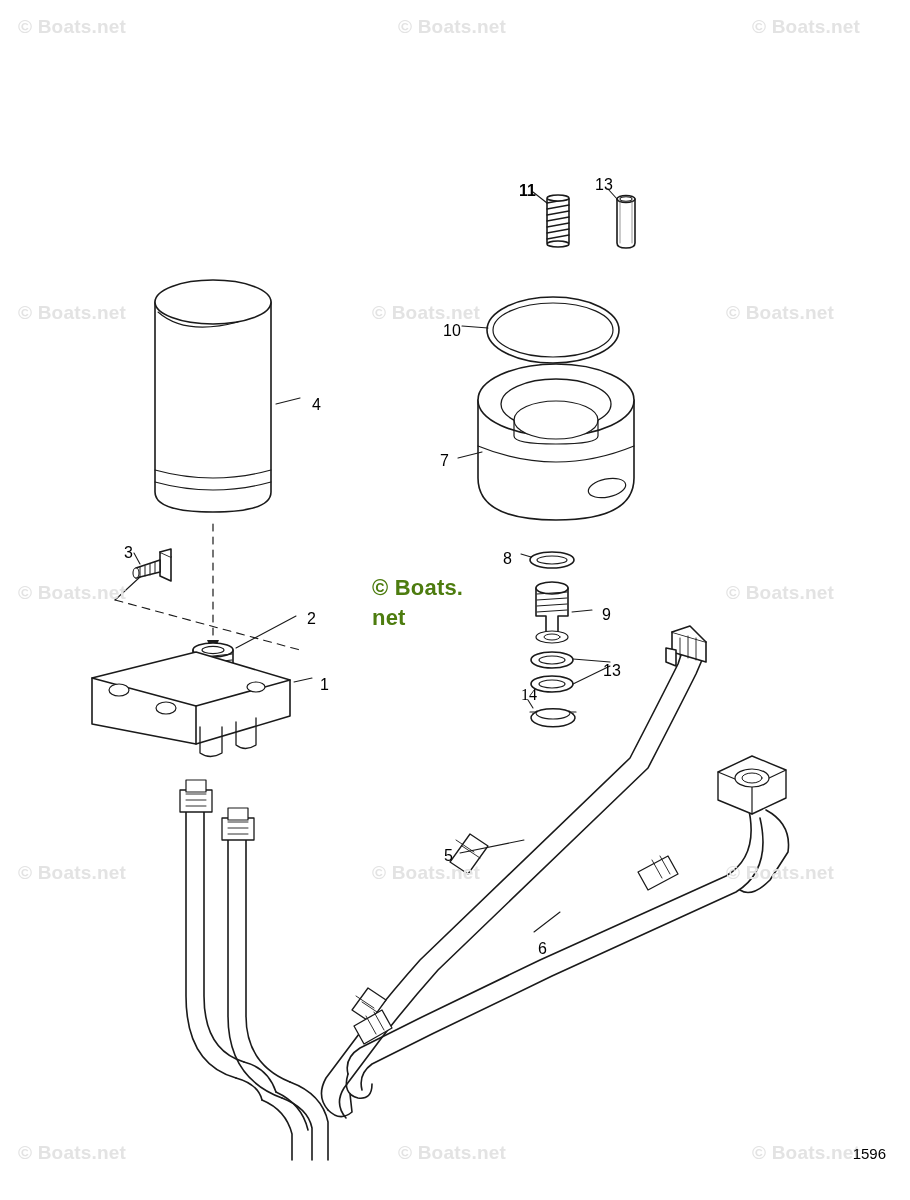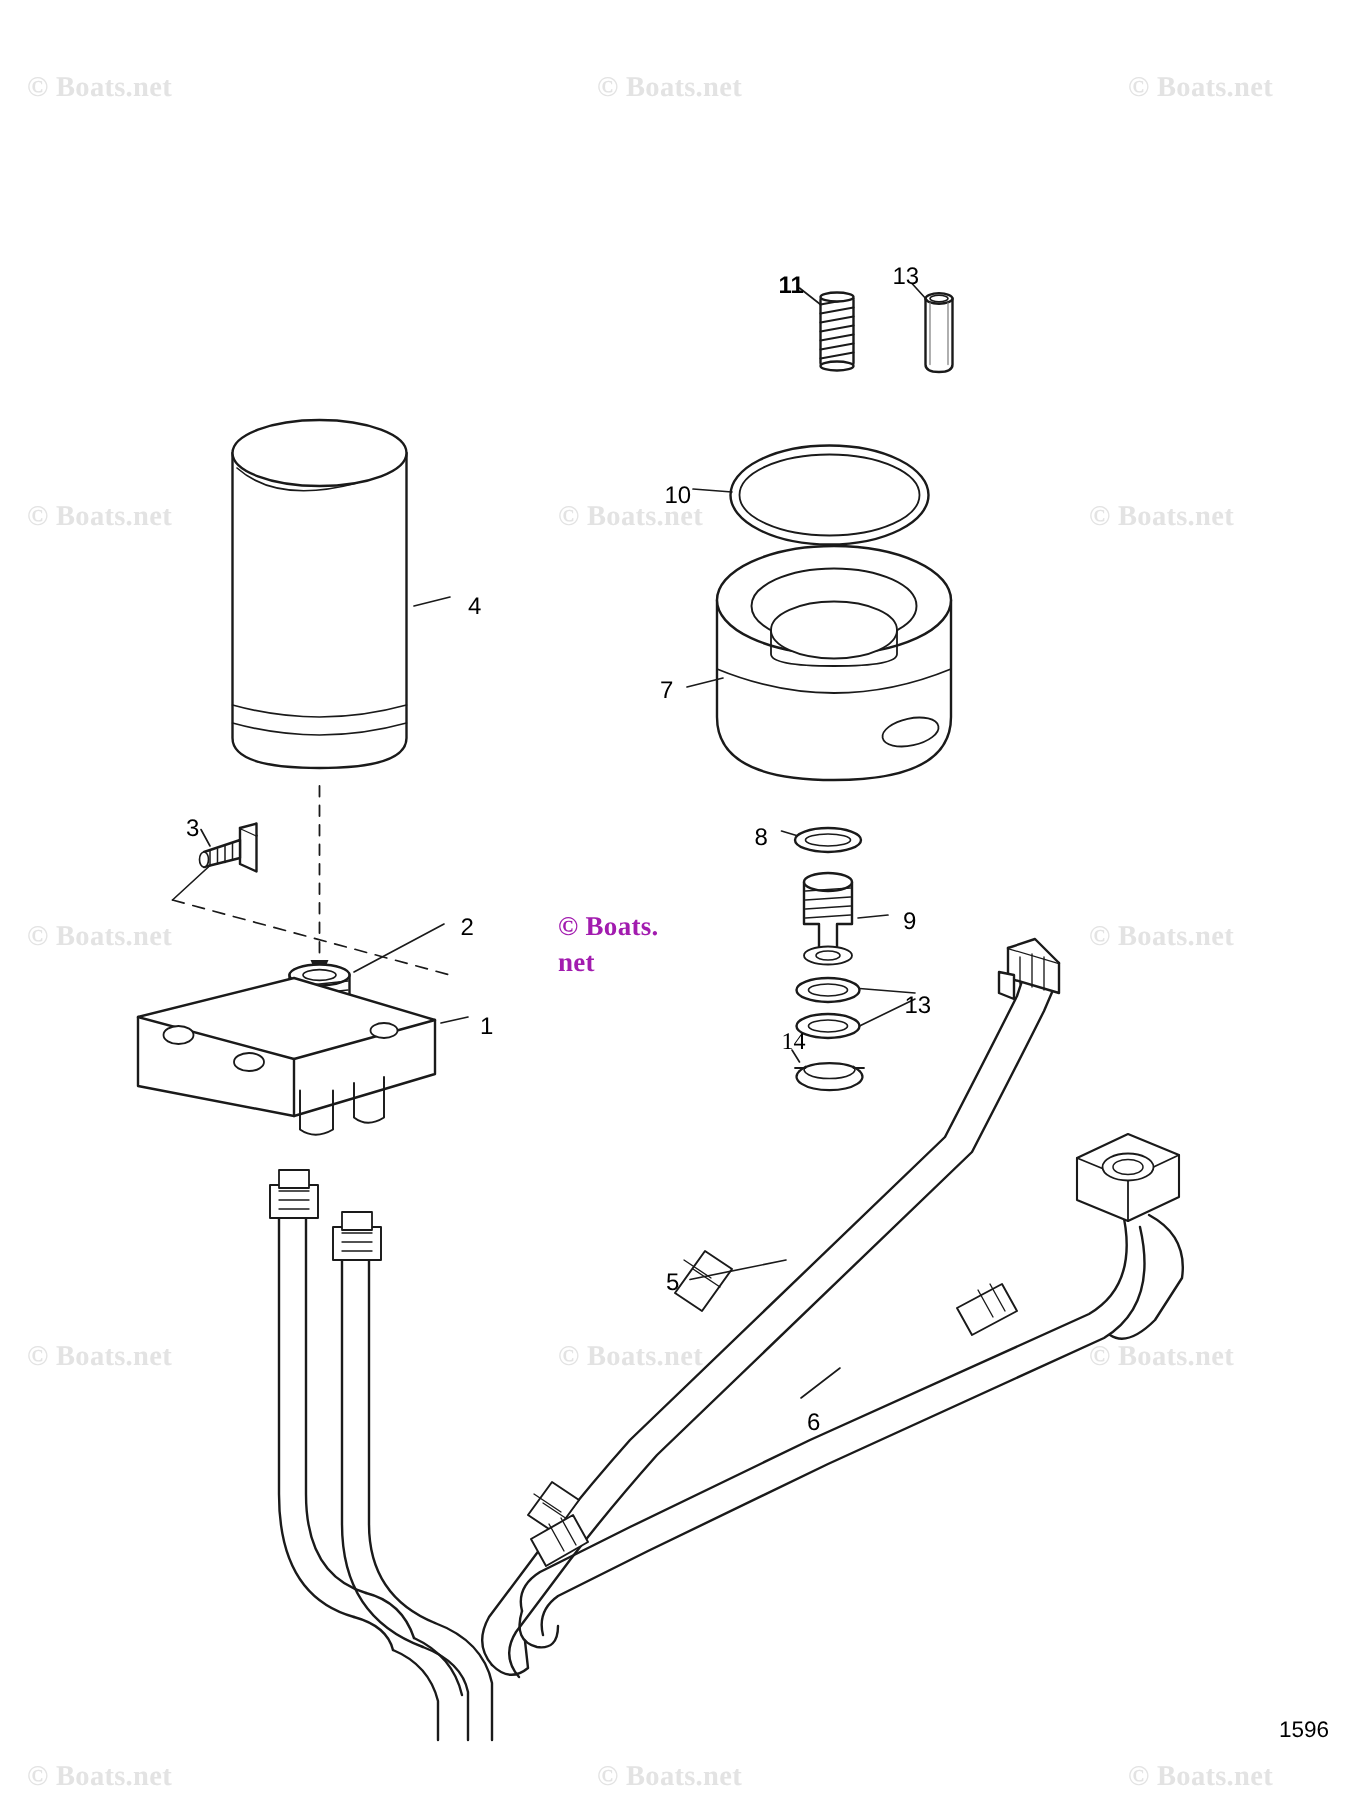--- a/index.html
+++ b/index.html
@@ -18,32 +18,31 @@
   #diagram-svg {
     position: absolute;
     left: 0;
     top: 0;
     width: 910px;
     height: 1200px;
   }
   .wm {
     position: absolute;
     color: #e3e3e3;
-    font-family: Liberation Serif, serif;
+    font-family: Liberation Sans, sans-serif;
     font-size: 19px;
     font-weight: bold;
     white-space: nowrap;
     letter-spacing: 0.2px;
     user-select: none;
     line-height: 1.35;
-    margin-top: 32px;
   }
   .wm-big {
-    font-size: 18px;
-    color: #a21caf;
+    font-size: 22px;
+    color: #4d7c0f;
   }
   .callout {
     position: absolute;
     color: #000000;
     font-family: "Liberation Sans", sans-serif;
     font-size: 16px;
     white-space: nowrap;
   }
   #partnum {
     position: absolute;

